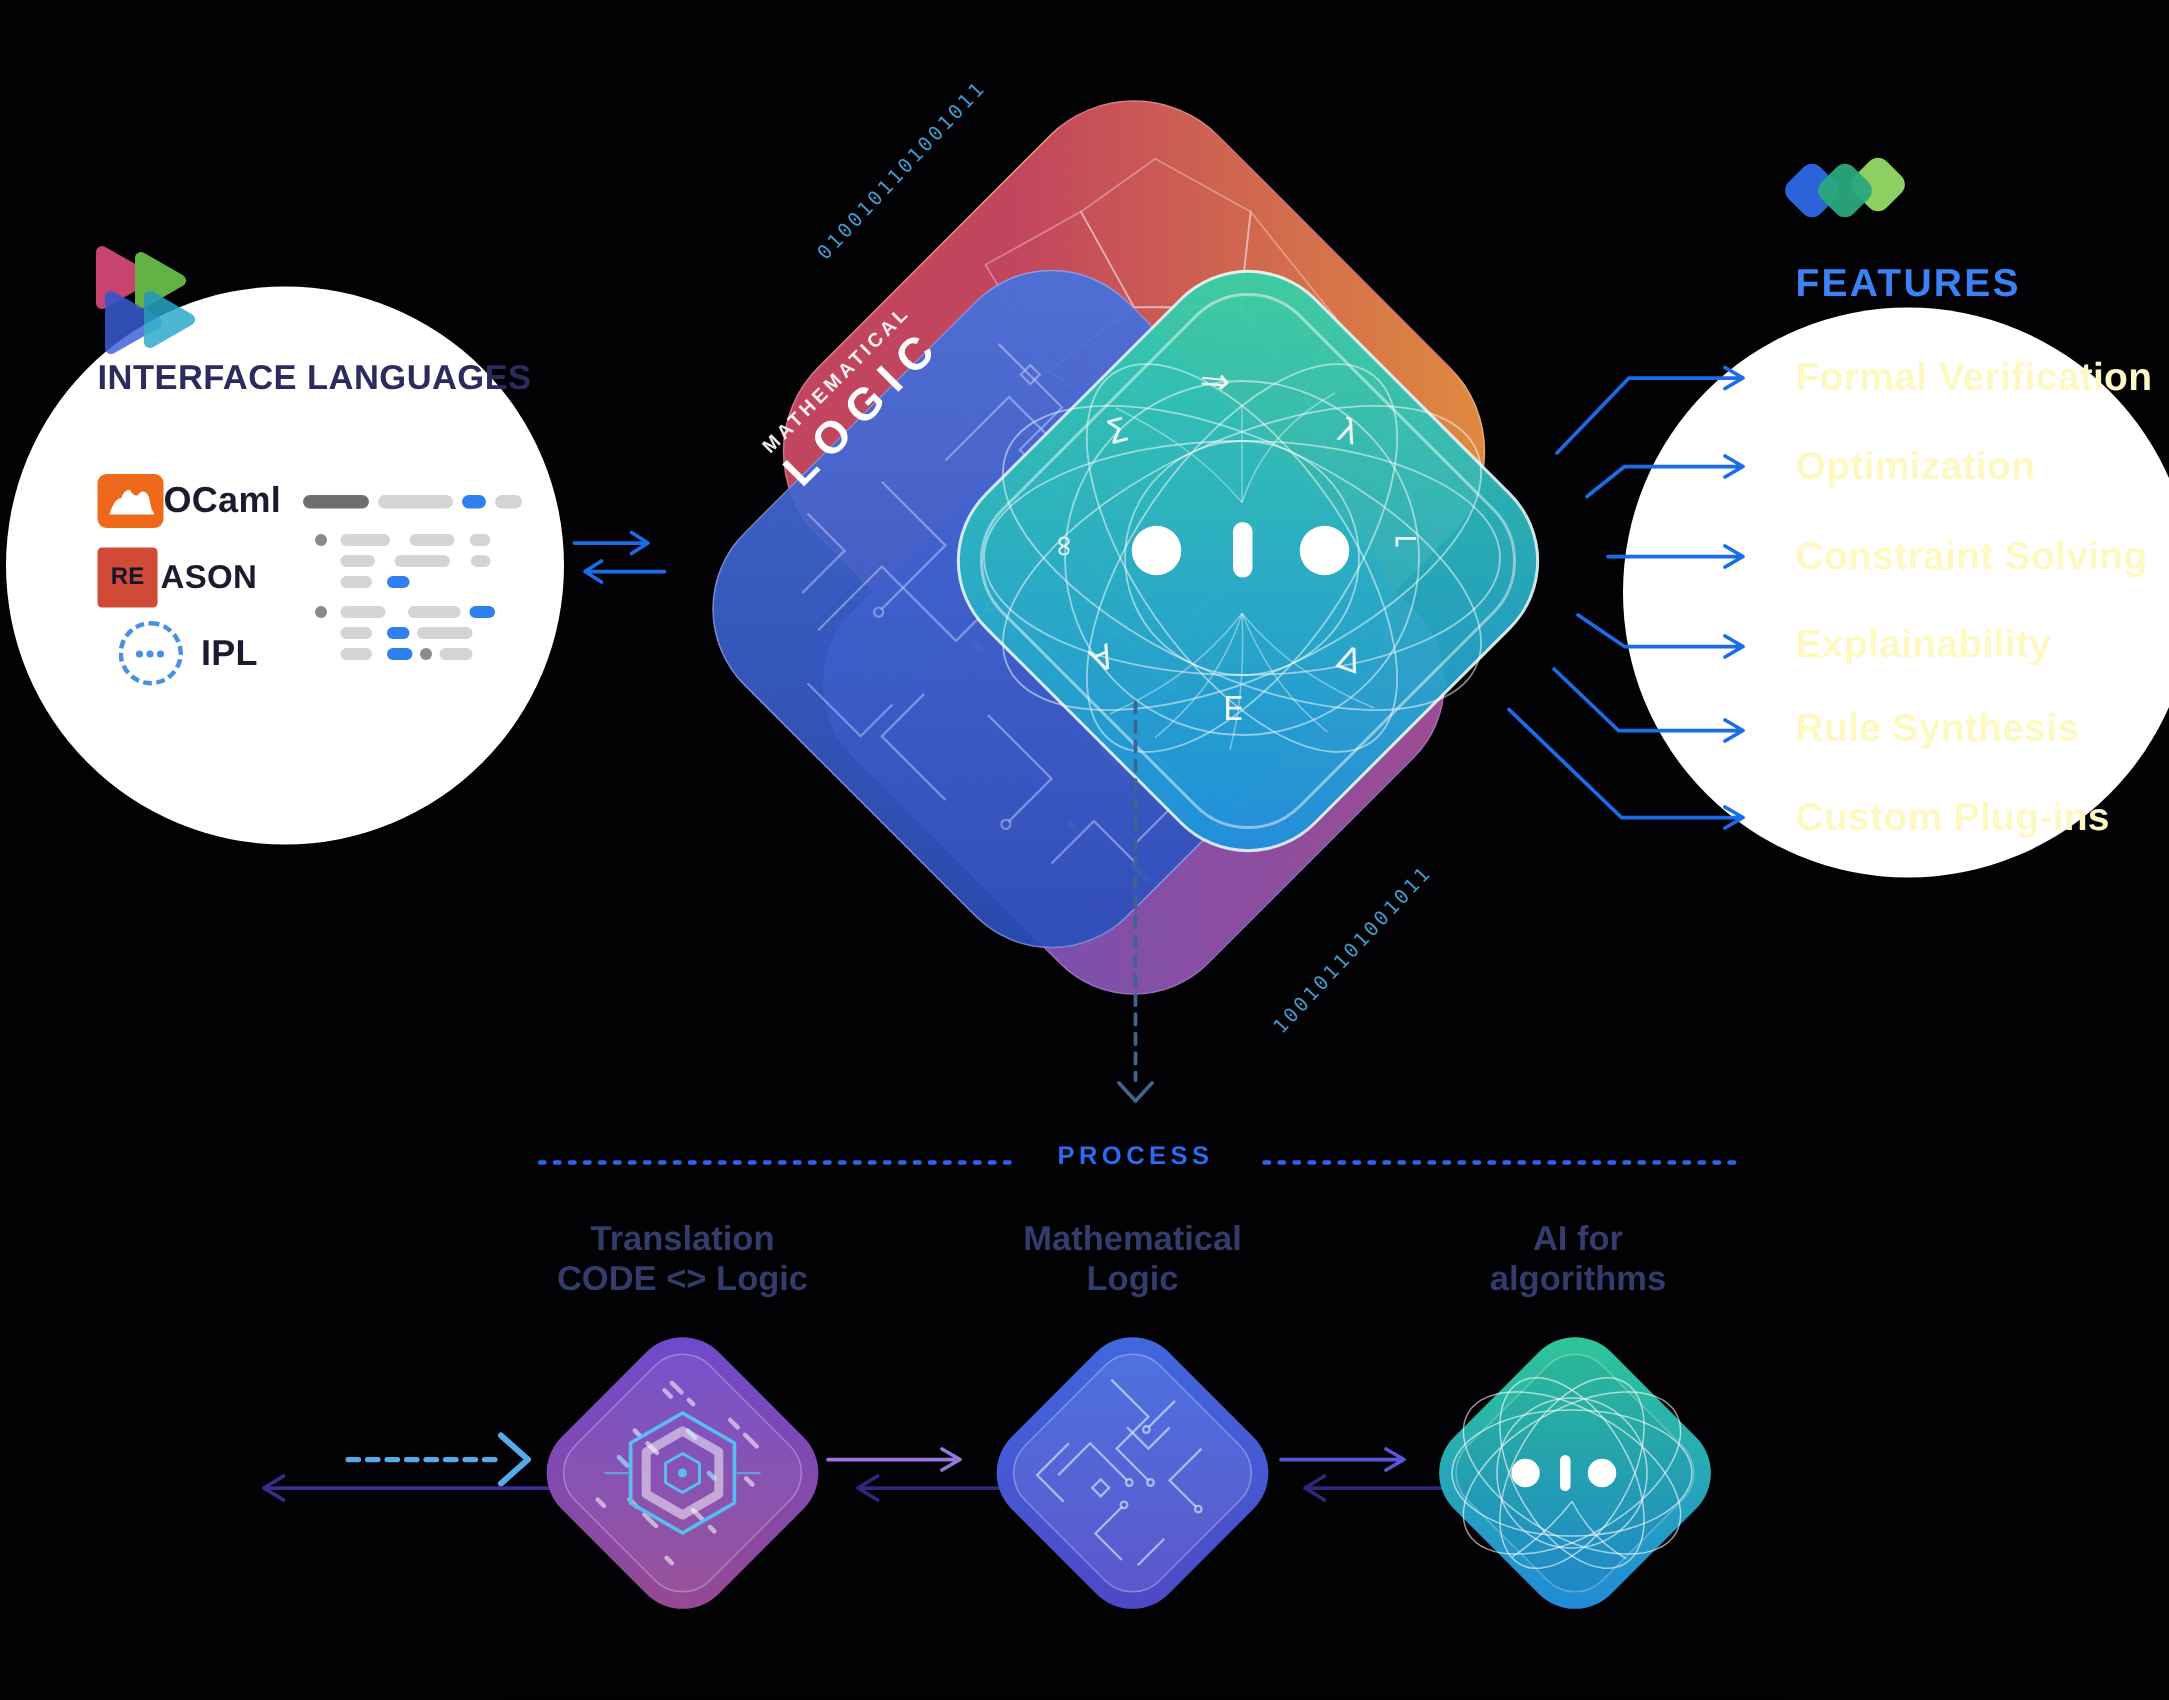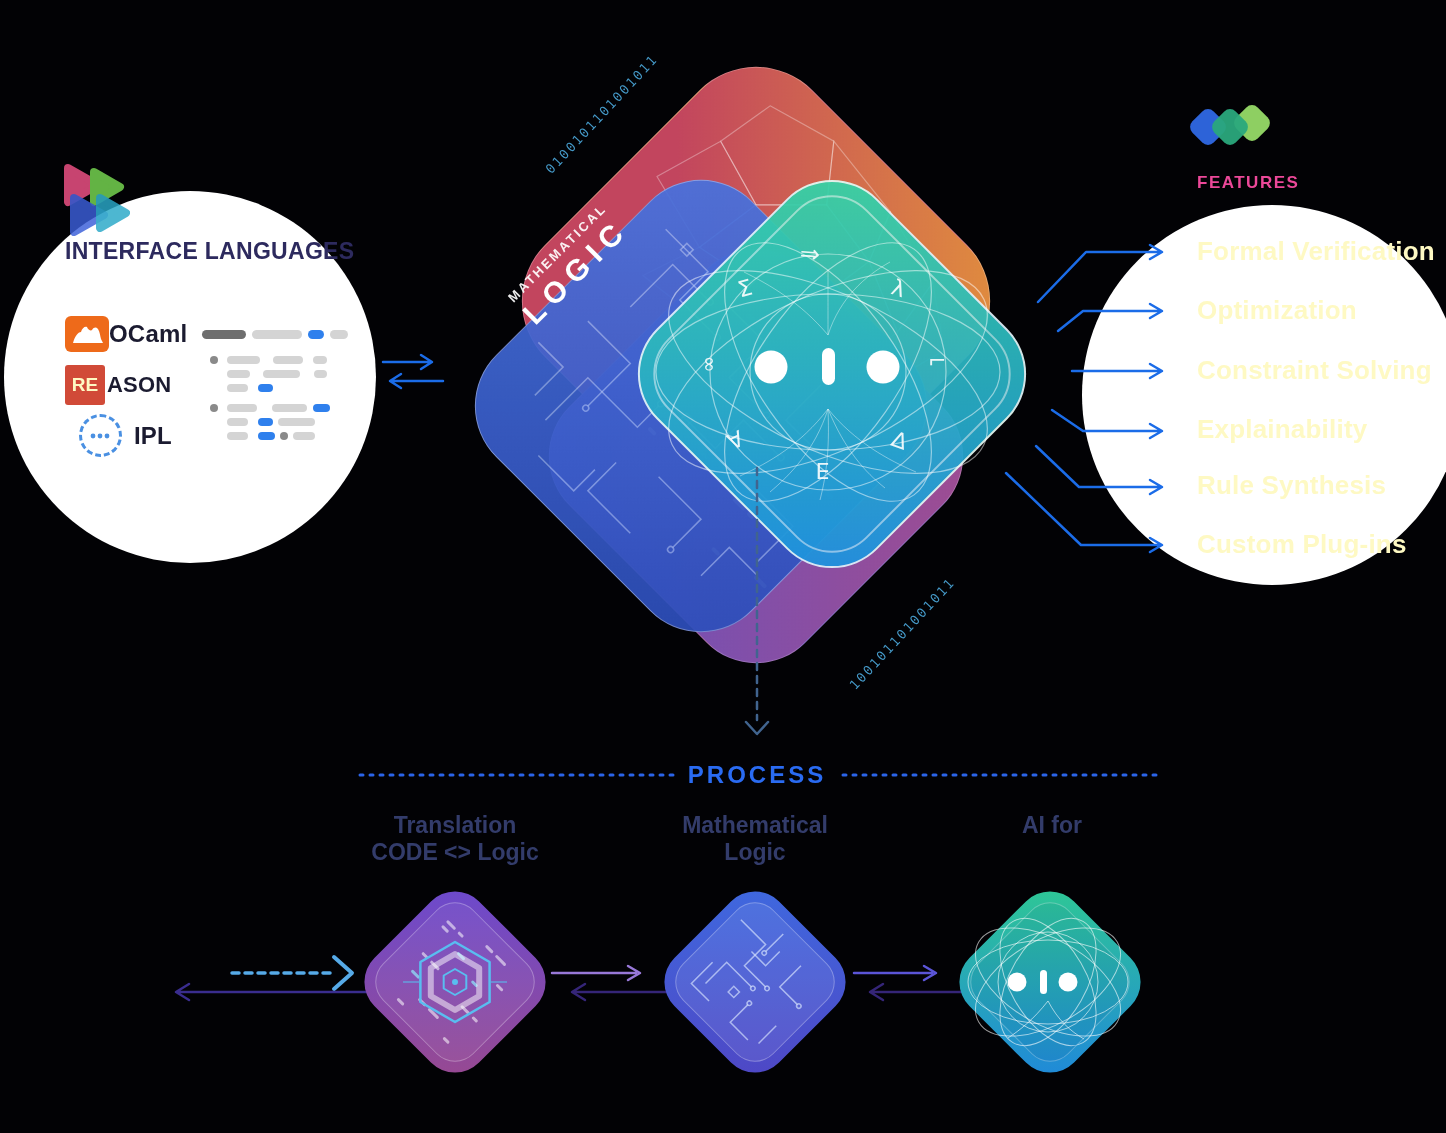--- a/index.html
+++ b/index.html
@@ -31,41 +31,41 @@
   .b3{left:976px;top:908px;background:linear-gradient(135deg,#2fca92 0%,#1f86dc 100%);}
 
   
   .circle-left{left:4px;top:191px;width:372px;height:372px;border-radius:50%;background:#fff;z-index:10;}
   .circle-right{left:1082px;top:205px;width:380px;height:380px;border-radius:50%;background:#fff;z-index:10;}
 
   
   .if-title{left:65px;top:238px;z-index:20;color:#2d2a5e;font-weight:800;font-size:23px;line-height:27px;letter-spacing:.3px;}
   .lang-row{z-index:20;display:flex;align-items:center;color:#1b1b30;font-weight:800;}
   .lang-label{font-size:24px;letter-spacing:.2px;}
-  .re-badge{width:40px;height:40px;background:#d14a38;color:#fef9c3;font-weight:800;font-size:19px;
+  .re-badge{width:40px;height:40px;background:#d14a38;color:#0f172a;font-weight:800;font-size:16px;
             display:flex;align-items:center;justify-content:center;border-radius:3px;}
   .ipl-logo{width:37px;height:37px;border:3px dashed #4a90e2;border-radius:50%;position:relative;}
 
   .mathlogic{left:455px;top:240px;width:230px;z-index:8;transform:rotate(-45deg);text-align:center;color:#fff;}
   .ml1{font-size:13px;font-weight:700;letter-spacing:2.5px;opacity:.92;}
   .ml2{font-size:30px;font-weight:700;letter-spacing:8px;margin-top:2px;}
 
   .binary{z-index:9;color:#4599c8;font-family:"DejaVu Sans Mono",monospace;font-size:13px;
           letter-spacing:2px;transform-origin:left center;}
   .b-top{left:548px;top:164px;transform:rotate(-47deg);}
   .b-bottom{left:852px;top:680px;transform:rotate(-47deg);}
 
   .sym{z-index:9;color:#fff;opacity:.9;font-size:22px;font-family:"DejaVu Sans",sans-serif;font-weight:400;}
 
-  .features-title{left:1197px;top:173px;z-index:20;color:#ec4899;font-weight:800;font-size:17px;letter-spacing:1.5px;text-align:center;}
+  .features-title{left:1197px;top:173px;z-index:20;color:#3b82f6;font-weight:800;font-size:26px;letter-spacing:1.5px;text-align:center;}
   .feature-item{left:1197px;z-index:20;color:#fef9c3;font-weight:700;font-size:26px;letter-spacing:.2px;white-space:nowrap;}
   .f1{top:236px;}.f2{top:295px;}.f3{top:355px;}.f4{top:414px;}.f5{top:470px;}.f6{top:529px;}
 
   .process-title{left:657px;top:761px;width:200px;z-index:20;text-align:center;color:#2a6bf2;
-                 font-weight:800;font-size:24px;letter-spacing:3px;}
+                 font-weight:800;font-size:17px;letter-spacing:3px;}
   .step-label{z-index:20;width:300px;text-align:center;color:#333c6b;font-weight:800;font-size:23px;line-height:27px;top:812px;}
   .s1{left:305px;}.s2{left:605px;}.s3{left:902px;}
 
   .z20{z-index:20;}.z8{z-index:8;}.z9{z-index:9;}
   .under-svg{left:0;top:0;z-index:2;}
   .over-svg{left:0;top:0;z-index:30;}
 </style>
 </head>
 <body>
 
@@ -298,20 +298,21 @@
   <div class="abs step-label s1">
     <div>Translation</div>
     <div>CODE &lt;&gt; Logic</div>
   </div>
   <div class="abs step-label s2">
     <div>Mathematical</div>
     <div>Logic</div>
   </div>
   <div class="abs step-label s3">
     <div>AI for</div>
+    <div>algorithms</div>
   </div>
 
   <div class="bdiamond b1">
     <div class="bd-inner" style="background:rgba(255,255,255,.05);"></div>
     <svg width="148" height="148" viewBox="0 0 148 148">
       <g fill="rgba(255,255,255,.55)">
         <rect x="25" y="35" width="12" height="3" rx="1.5"></rect>
           <rect x="41" y="35" width="7" height="3" rx="1.5"></rect>
         <rect x="25" y="42" width="9" height="3" rx="1.5"></rect>
           <rect x="70" y="25" width="10" height="3" rx="1.5"></rect>

